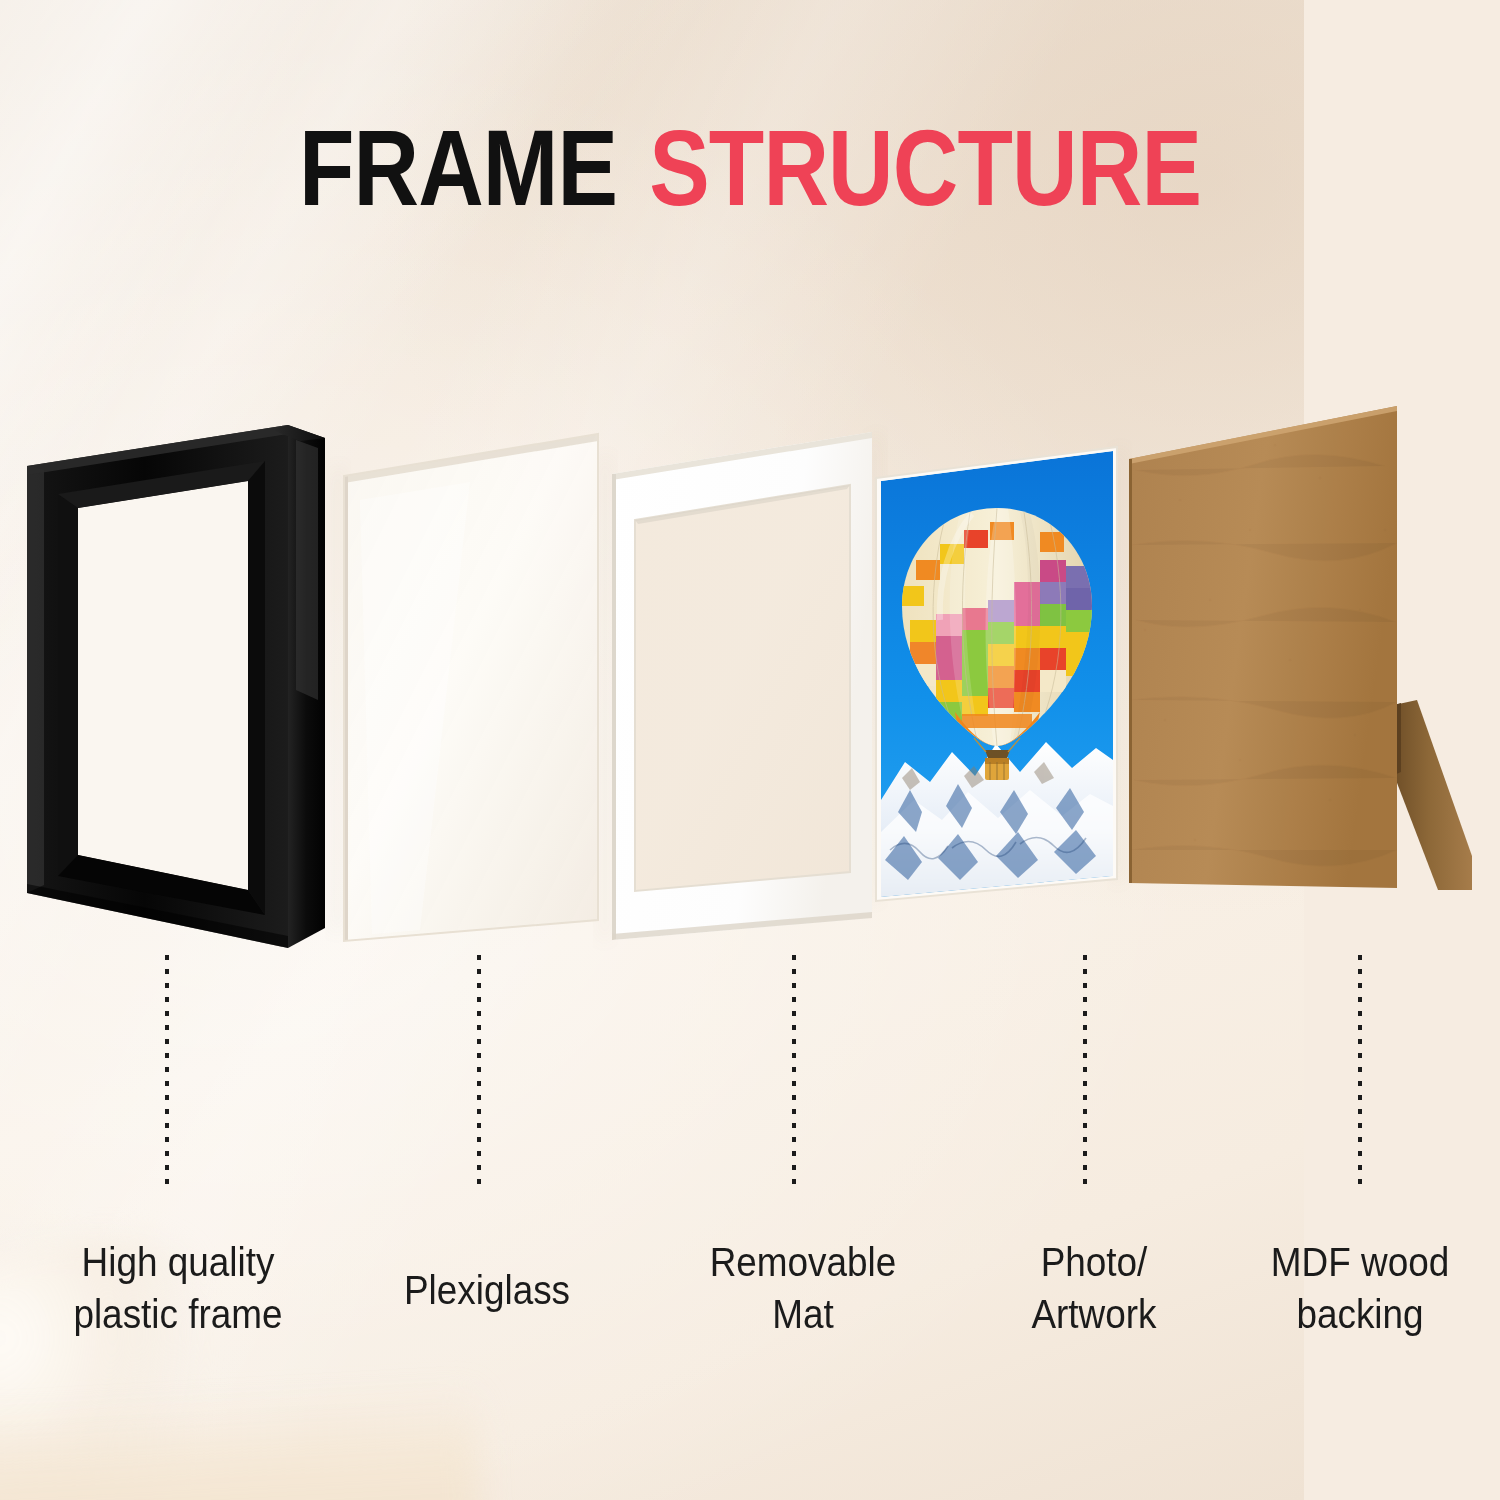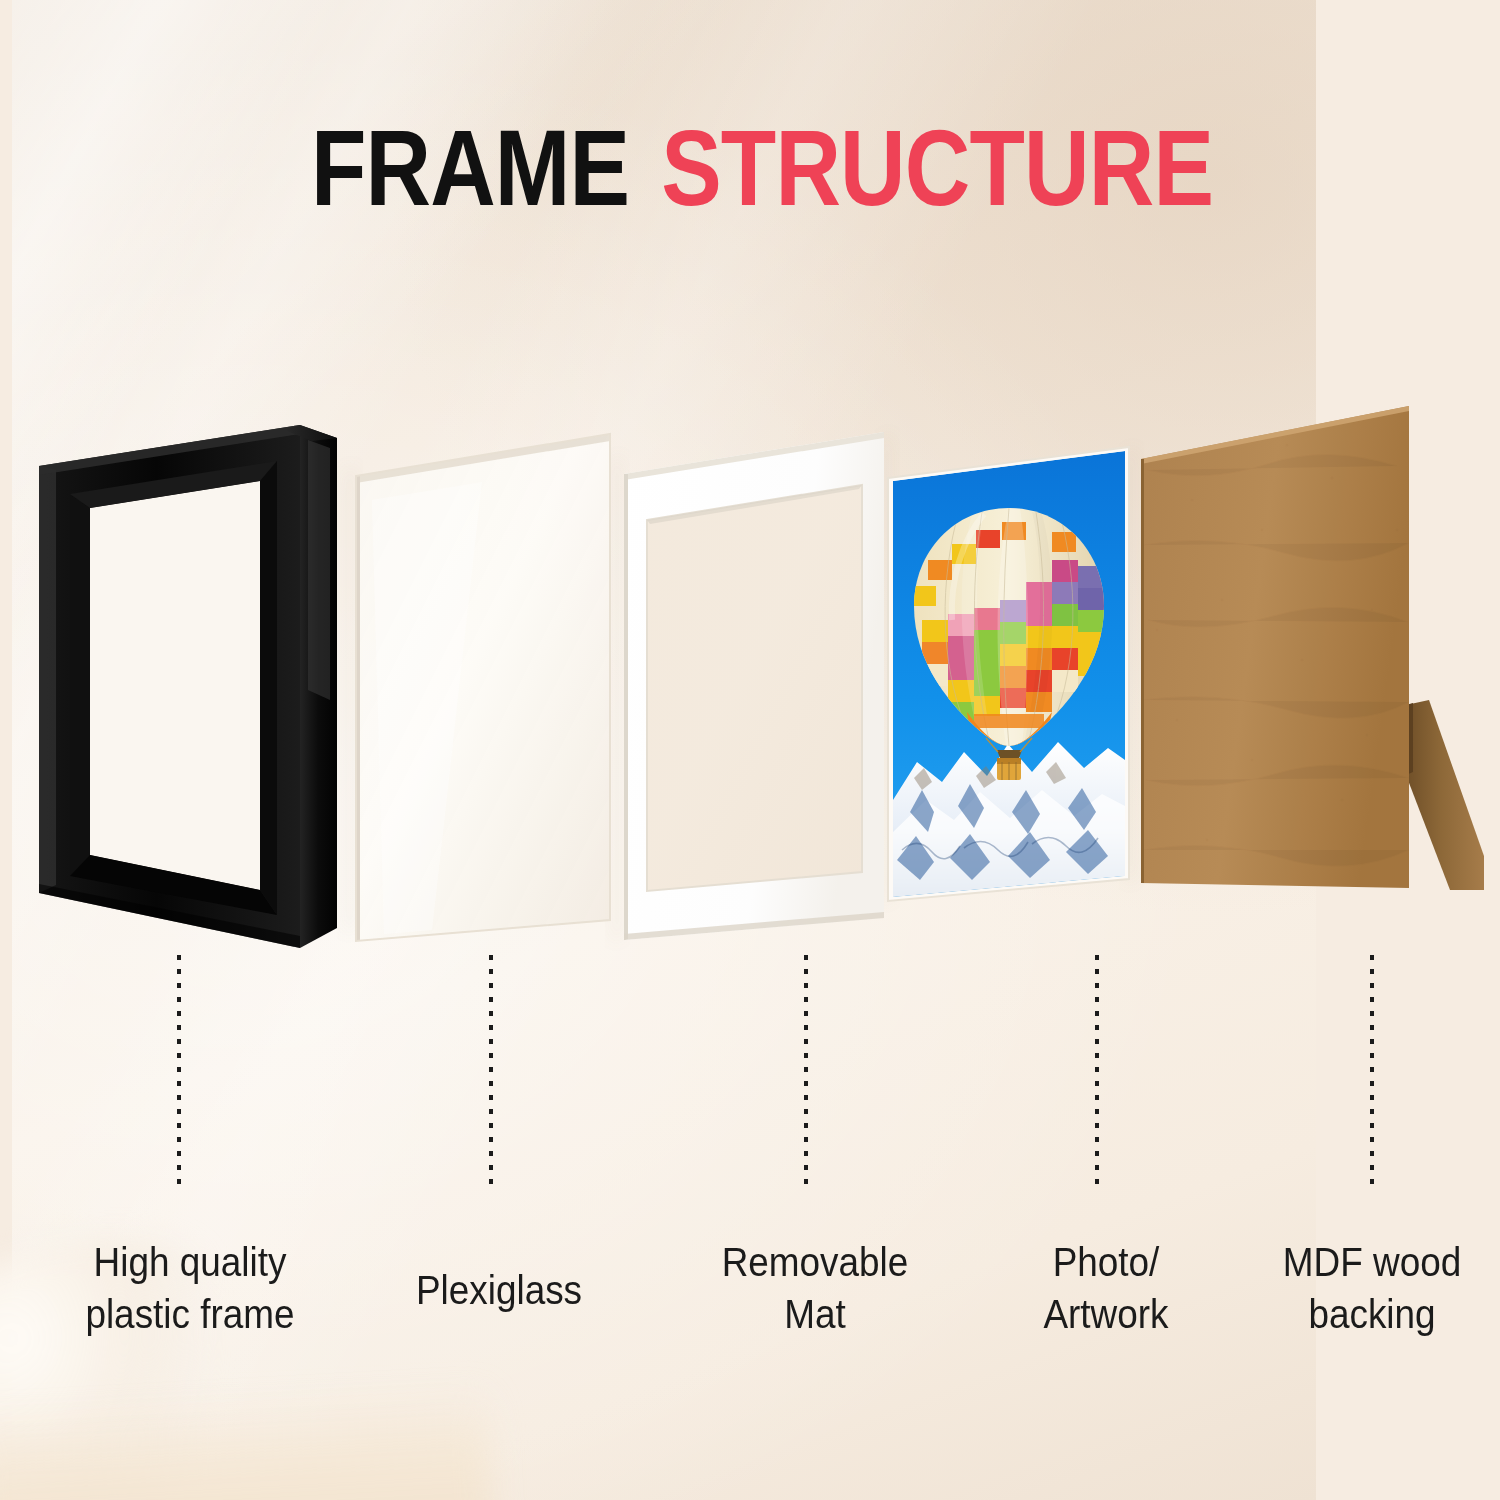--- a/index.html
+++ b/index.html
@@ -12,21 +12,20 @@
   .stage{
     position:relative;width:1304px;height:1500px;
     background:
       linear-gradient(135deg, rgba(255,255,255,0.55) 0%, rgba(255,255,255,0.0) 26%),
       linear-gradient(118deg, rgba(255,255,255,0.0) 0%, rgba(255,255,255,0.42) 7%, rgba(255,255,255,0.0) 16%),
       linear-gradient(118deg, rgba(255,255,255,0.0) 10%, rgba(255,255,255,0.30) 19%, rgba(255,255,255,0.0) 29%),
       linear-gradient(118deg, rgba(255,255,255,0.0) 30%, rgba(255,255,255,0.22) 40%, rgba(255,255,255,0.0) 52%),
       radial-gradient(120% 85% at 18% 55%, rgba(255,255,255,0.55) 0%, rgba(255,255,255,0.0) 62%),
       radial-gradient(90% 70% at 92% 12%, rgba(221,200,178,0.55) 0%, rgba(221,200,178,0.0) 70%),
       linear-gradient(160deg, #ece0d2 0%, #f4e9dc 30%, #f9f1e7 58%, #f6ece0 82%, #efe2d3 100%);
-    margin-left: 12px;
   }
   
   .sofa{
     position:absolute;left:-120px;bottom:-70px;width:420px;height:330px;
     background:
       radial-gradient(60% 80% at 30% 30%, rgba(255,252,247,0.95) 0%, rgba(248,240,230,0.75) 45%, rgba(236,223,208,0.0) 78%),
       linear-gradient(95deg, rgba(250,245,237,0.95) 0%, rgba(240,229,215,0.6) 48%, rgba(236,224,208,0.0) 72%);
     border-radius:55% 42% 30% 20%/48% 60% 30% 32%;
     filter:blur(14px);
     pointer-events:none;

